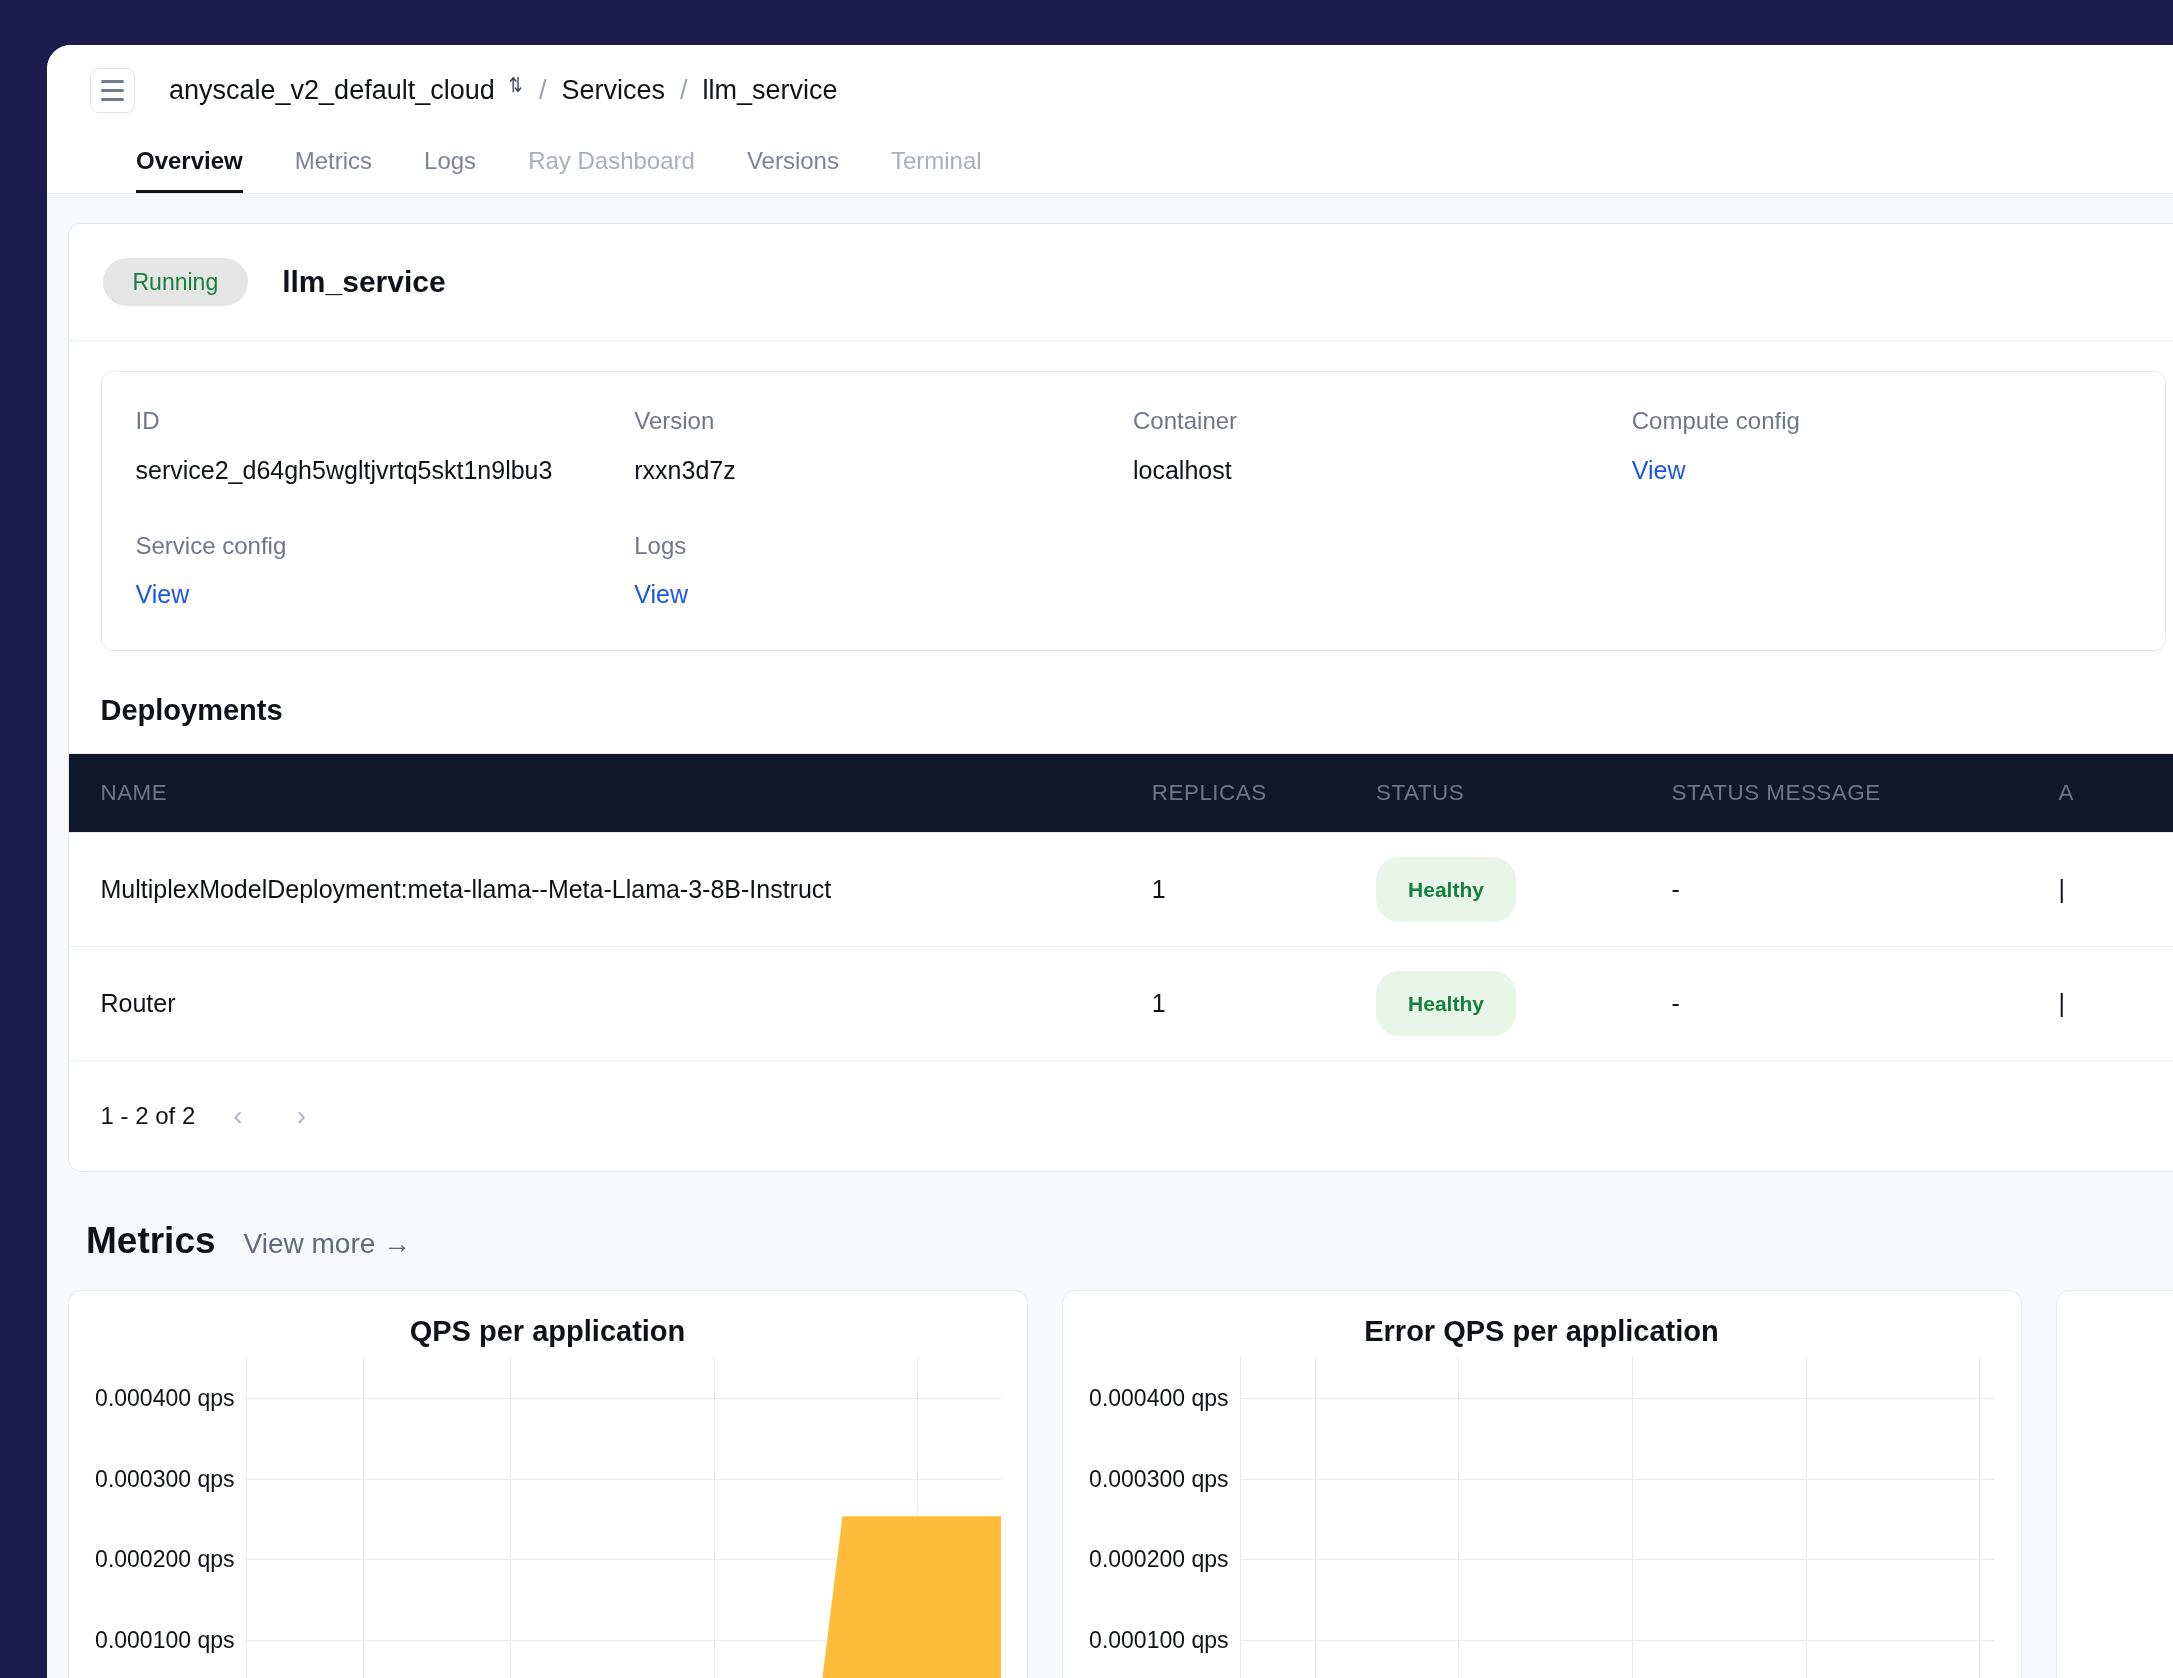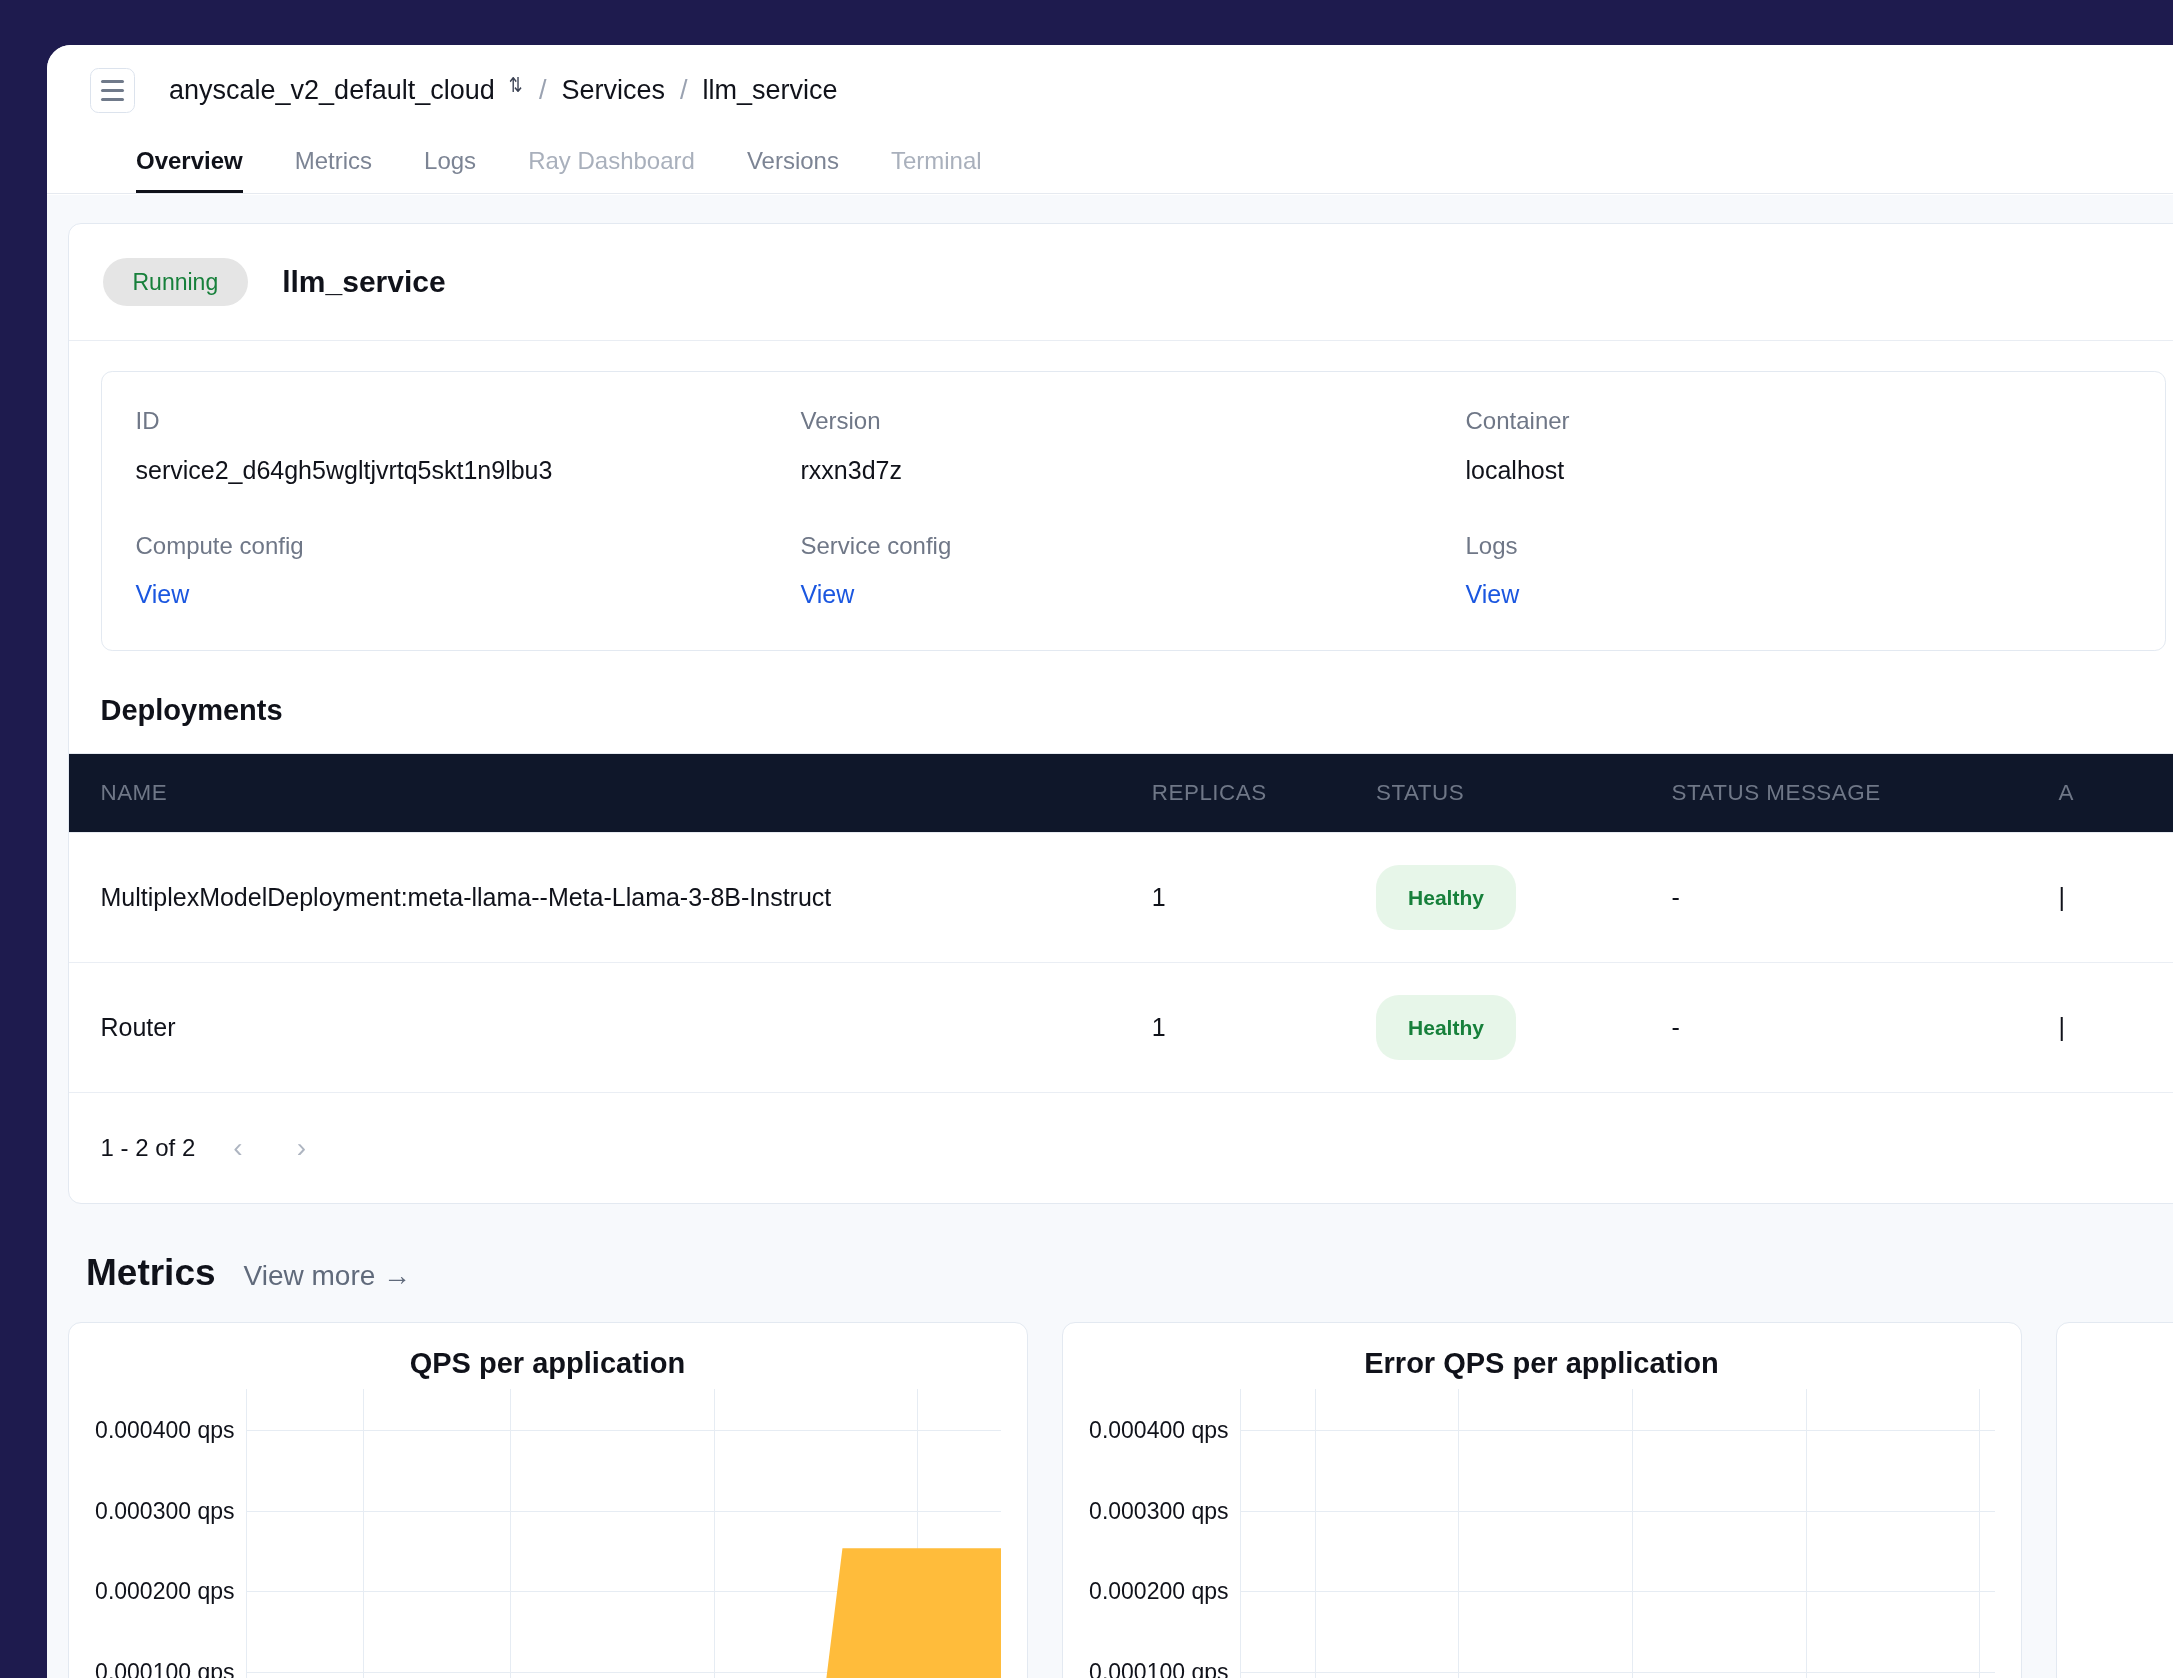--- a/index.html
+++ b/index.html
@@ -132,21 +132,21 @@
 
   
   .info-box {
     margin: 30px 32px 0 32px;
     border: 0.9px solid #E3E9F1;
     border-radius: 11.2px;
     padding: 35px 34px 41px 34px;
   }
   .info-grid {
     display: grid;
-    grid-template-columns: 1fr 1fr 1fr;
+    grid-template-columns: 1fr 1fr 1fr 1fr;
     row-gap: 47px;
   }
   .info-label {
     font-size: 24px;
     color: #6F7787;
     margin-bottom: 20.5px;
   }
   .info-value {
     font-size: 25px;
     color: #10121A;
@@ -176,21 +176,21 @@
     color: #6F7787;
     font-weight: 400;
     text-align: left;
     padding: 26px 0 26px 0;
     white-space: nowrap;
   }
   .table tbody td {
     border-bottom: 0.9px solid #EAEEF4;
     font-size: 25px;
     color: #10121A;
-    padding: 32px 0;
+    padding: 24px 0;
     white-space: nowrap;
   }
   .col-name   { width: 1109px; padding-left: 32px !important; }
   .col-rep    { width: 233px; }
   .col-status { width: 308px; }
   .col-msg    { width: 401px; }
   .col-last   { width: 149px; }
   .pill-healthy {
     display: inline-flex; align-items: center; justify-content: center;
     height: 65px; padding: 0 32px;

